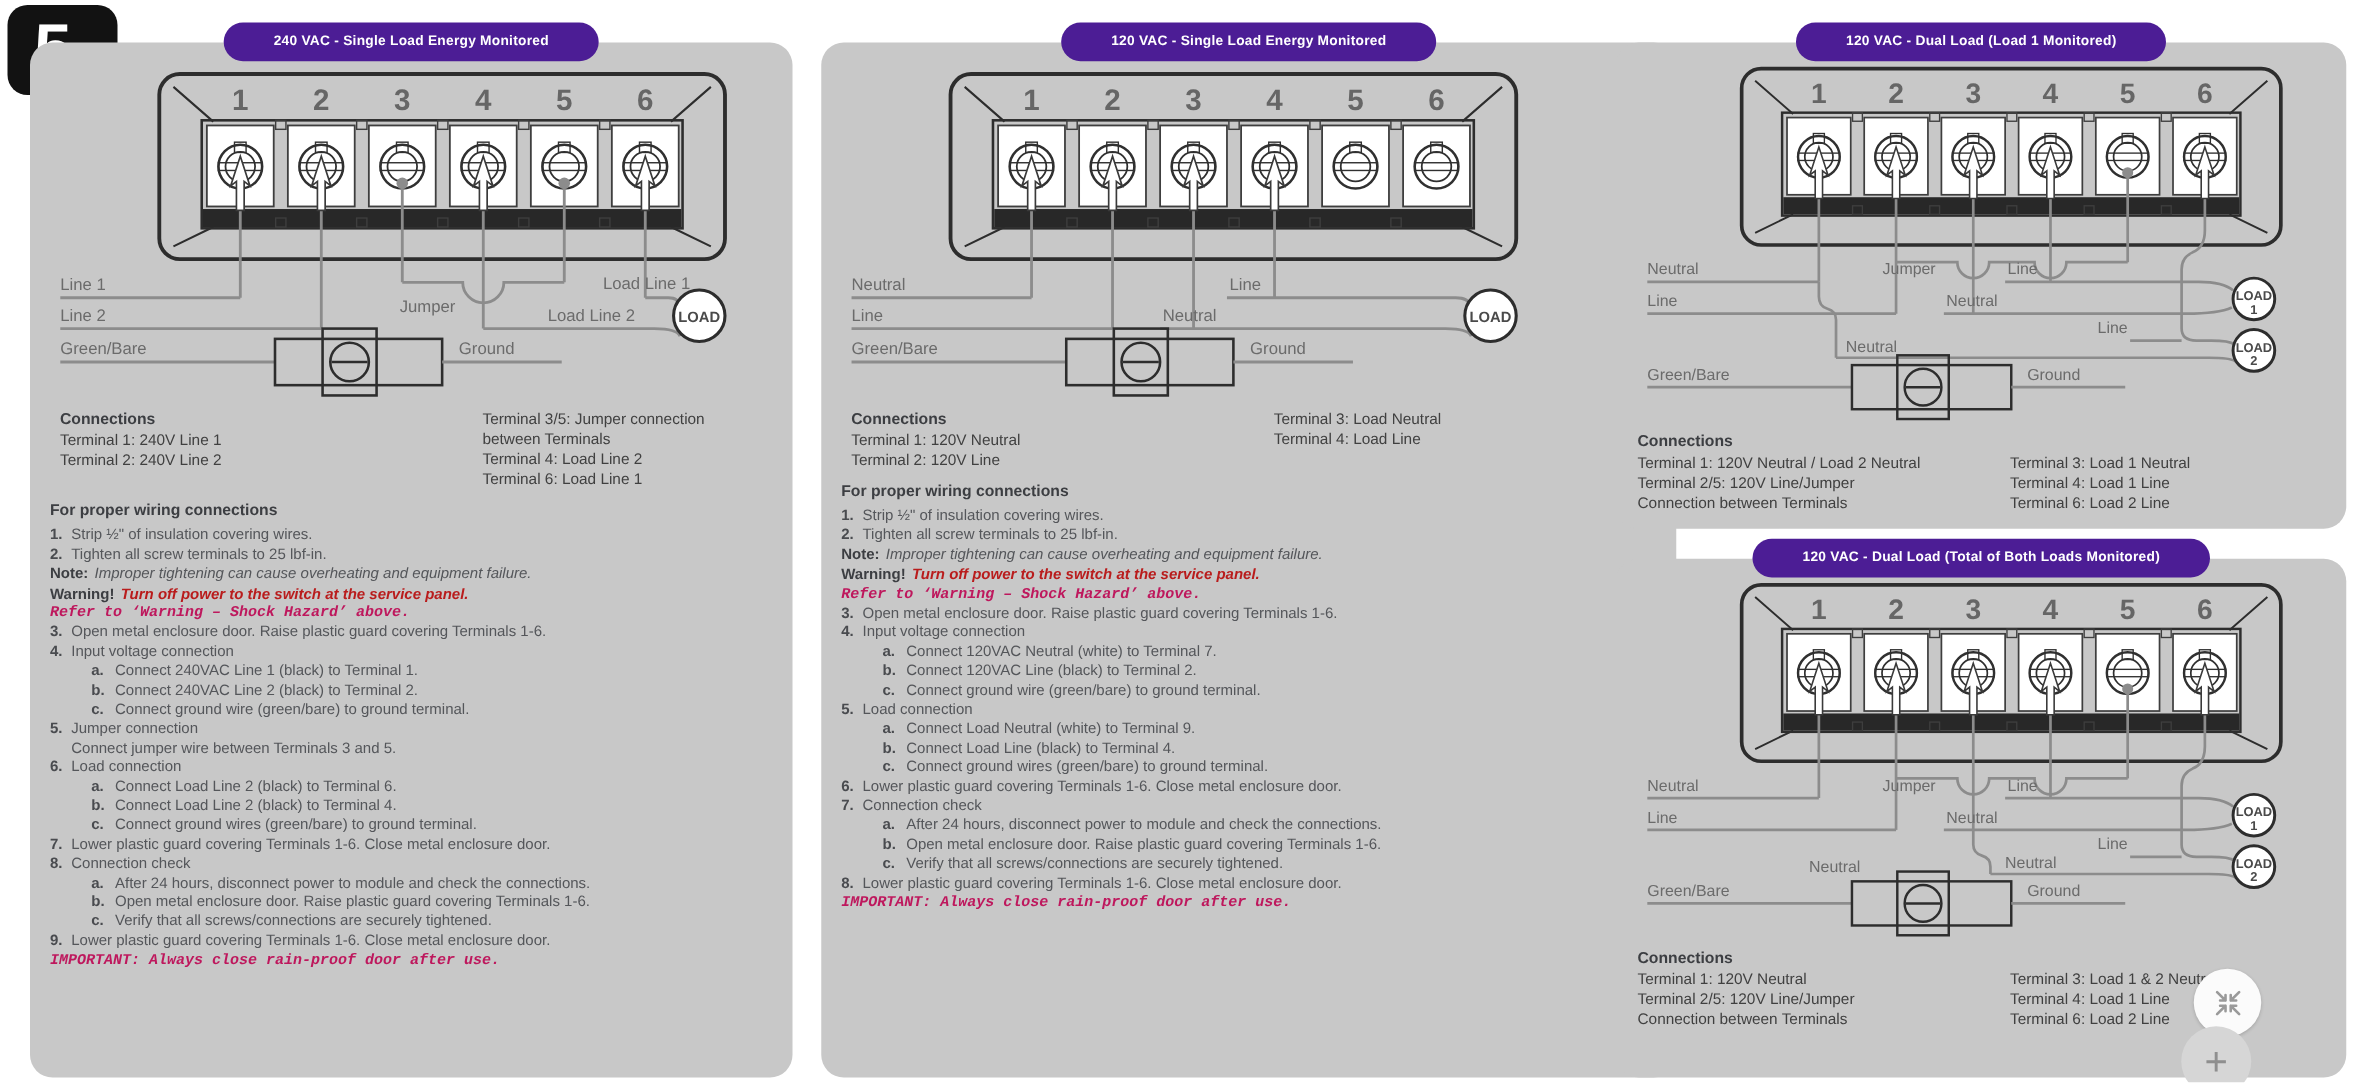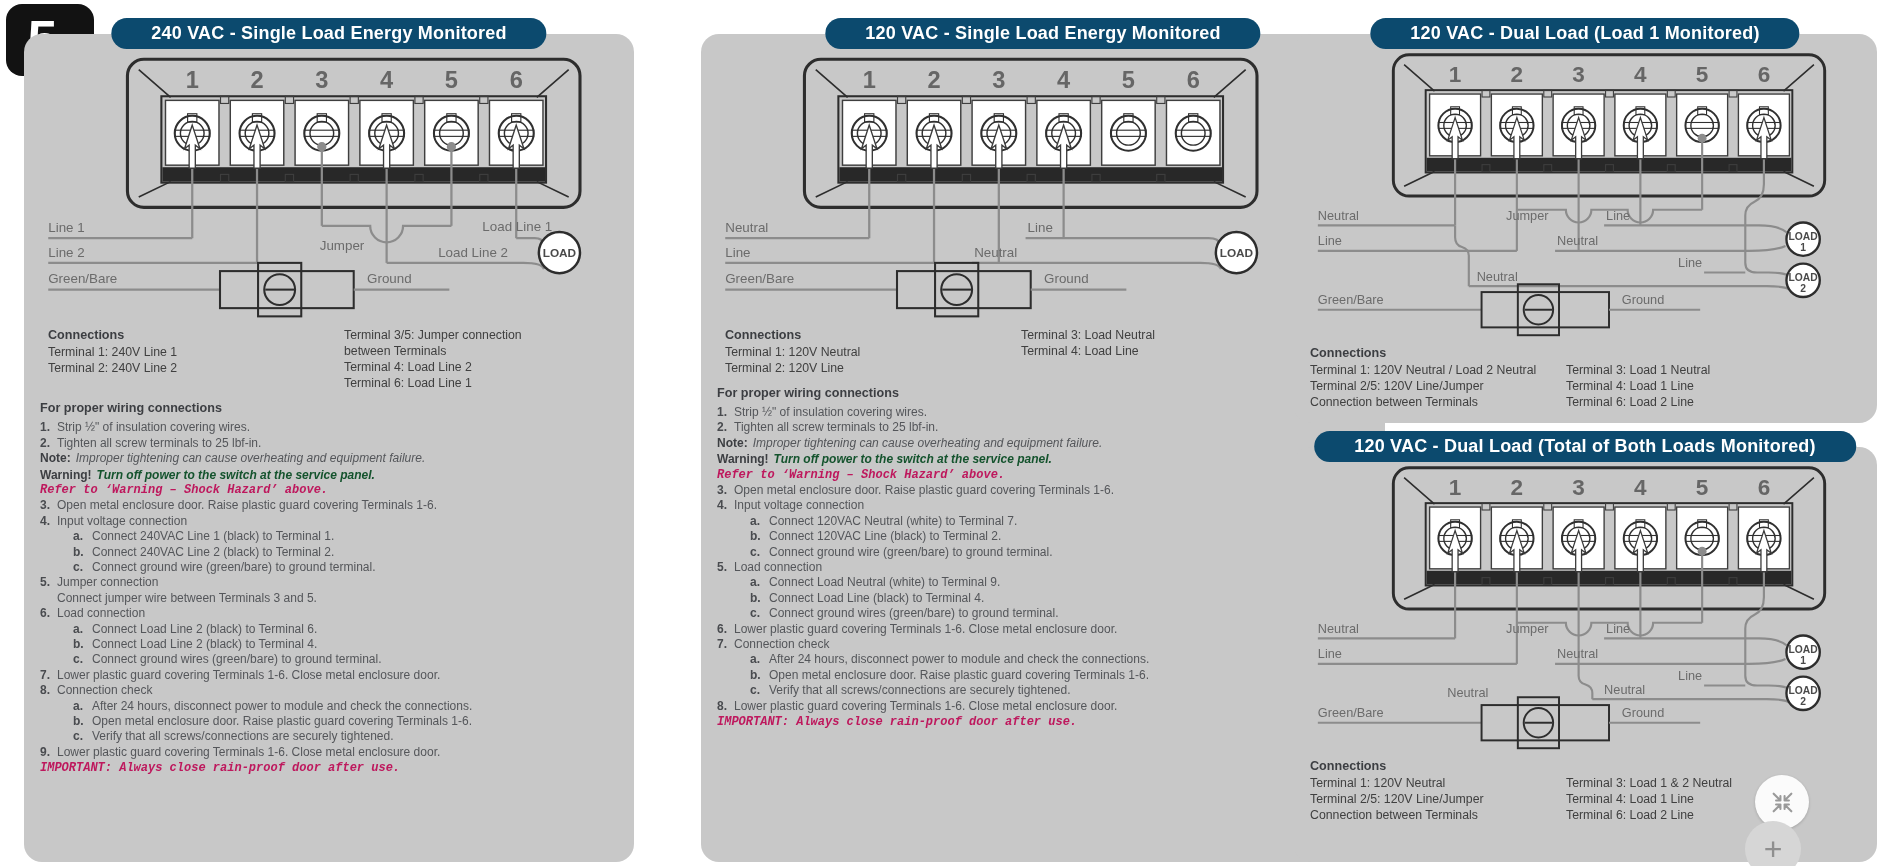--- a/index.html
+++ b/index.html
@@ -2,47 +2,47 @@
 <html><head>
 <meta charset="utf-8">
 <style>
   html,body{margin:0;padding:0;background:#ffffff;}
   .page{position:relative;width:1882px;height:866px;overflow:hidden;background:#fff;
         font-family:"Liberation Sans","DejaVu Sans",sans-serif;color:#54565a;}
   .step-badge{position:absolute;left:6px;top:4px;width:88px;height:72px;background:#121212;
         border-radius:16px;color:#fff;font-size:54px;font-weight:bold;text-align:center;line-height:70px;}
   .card{position:absolute;background:#c8c8c8;border-radius:18px;}
   .card-0{left:24px;top:34px;width:610px;height:828px;}
-  .card-1{left:657px;top:34px;width:684px;height:828px;margin-left:44px;}
+  .card-1{left:657px;top:34px;width:684px;height:828px;}
   .card-2{left:1293px;top:34px;width:584px;height:389px;}
   .card-3{left:1293px;top:447px;width:584px;height:415px;}
-  .pill{position:absolute;top:-16px;left:50%;transform:translateX(-50%);background:#0c4a6e;color:#fff;
-        border-radius:16px;padding:0 40px;height:31px;line-height:31px;font-size:18px;font-weight:bold;
+  .pill{position:absolute;top:-16px;left:50%;transform:translateX(-50%);background:#4c1d95;color:#fff;
+        border-radius:16px;padding:0 40px;height:31px;line-height:31px;font-size:11px;font-weight:bold;
         white-space:nowrap;letter-spacing:.2px;}
   .diagram{margin:17px 0 0 16px;width:576px;}
   .card-2 .diagram,.card-3 .diagram{margin:13px 0 0 17px;width:549px;}
   .diagram svg{display:block;width:100%;height:auto;}
-  .connections{display:grid;grid-template-columns:296px auto;padding:0 0 0 24px;margin-top:4px;}
+  .connections{display:grid;grid-template-columns:296px auto;padding:0 0 0 24px;margin-top:4px;gap:42px;}
   .card-2 .connections,.card-3 .connections{grid-template-columns:256px auto;padding-left:17px;margin-top:2px;}
   .conn-h{font-weight:bold;color:#3c3e42;font-size:12.6px;line-height:17px;}
   .conn-line{font-size:12.3px;line-height:16.2px;color:#404040;}
   .conn-right{max-width:205px;}
   .card-2 .conn-right,.card-3 .conn-right{max-width:230px;padding-top:17px;}
   .instructions{padding:0 20px 0 16px;margin-top:9px;}
   .ins-h{font-weight:bold;color:#3c3e42;font-size:12.6px;line-height:17px;margin-bottom:3px;}
   .row{display:flex;font-size:12px;line-height:15.4px;color:#54565a;}
   .row .marker{flex:0 0 17px;font-weight:bold;color:#494b4f;}
   .row.sub{margin-left:33px;}
   .row.sub .marker{flex:0 0 19px;}
   .row.plain{margin-left:17px;}
   .row.note .lead{font-weight:bold;color:#3c3e42;margin-right:5px;text-align:right;}
   .row.note .em{font-style:italic;}
   .row.warn{margin-top:1px;}
   .row.warn .lead{font-weight:bold;color:#3c3e42;margin-right:5px;}
-  .row.warn .em{font-weight:bold;font-style:italic;color:#14532d;}
+  .row.warn .em{font-weight:bold;font-style:italic;color:#b91c1c;}
   .row.warn2,.row.important{font-weight:bold;font-style:italic;color:#be185d;font-family:Liberation Mono, monospace;}
   .row.important{margin-top:1px;}
   .fbtn{position:absolute;border-radius:50%;display:flex;align-items:center;justify-content:center;cursor:pointer;}
   .fbtn.fit{left:1755px;top:775px;width:54px;height:54px;background:#fbfbfb;box-shadow:0 1px 3px rgba(0,0,0,.18);}
   .fbtn.zoomin{left:1745px;top:821px;width:56px;height:56px;background:#d6d6d6;color:#8f8f8f;
         font-size:32px;font-weight:normal;line-height:56px;}
 </style>
 </head>
 <body>
 

